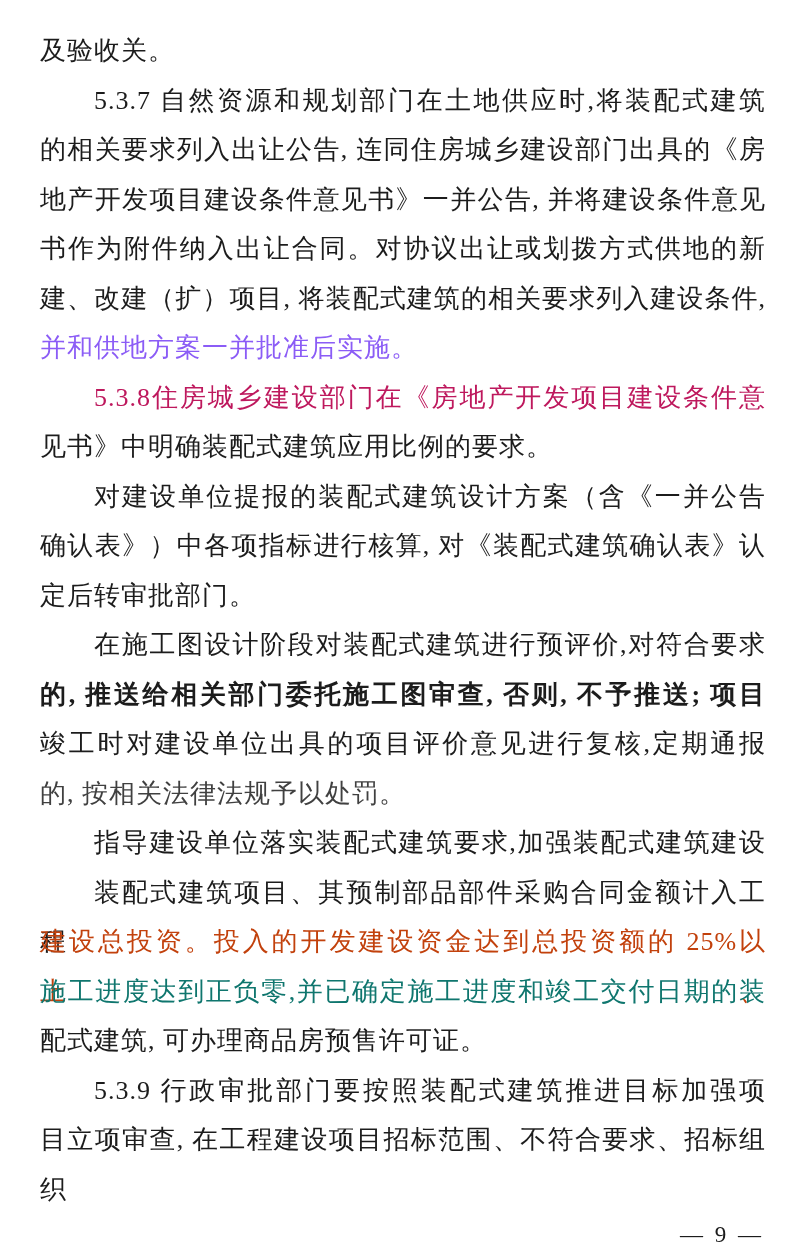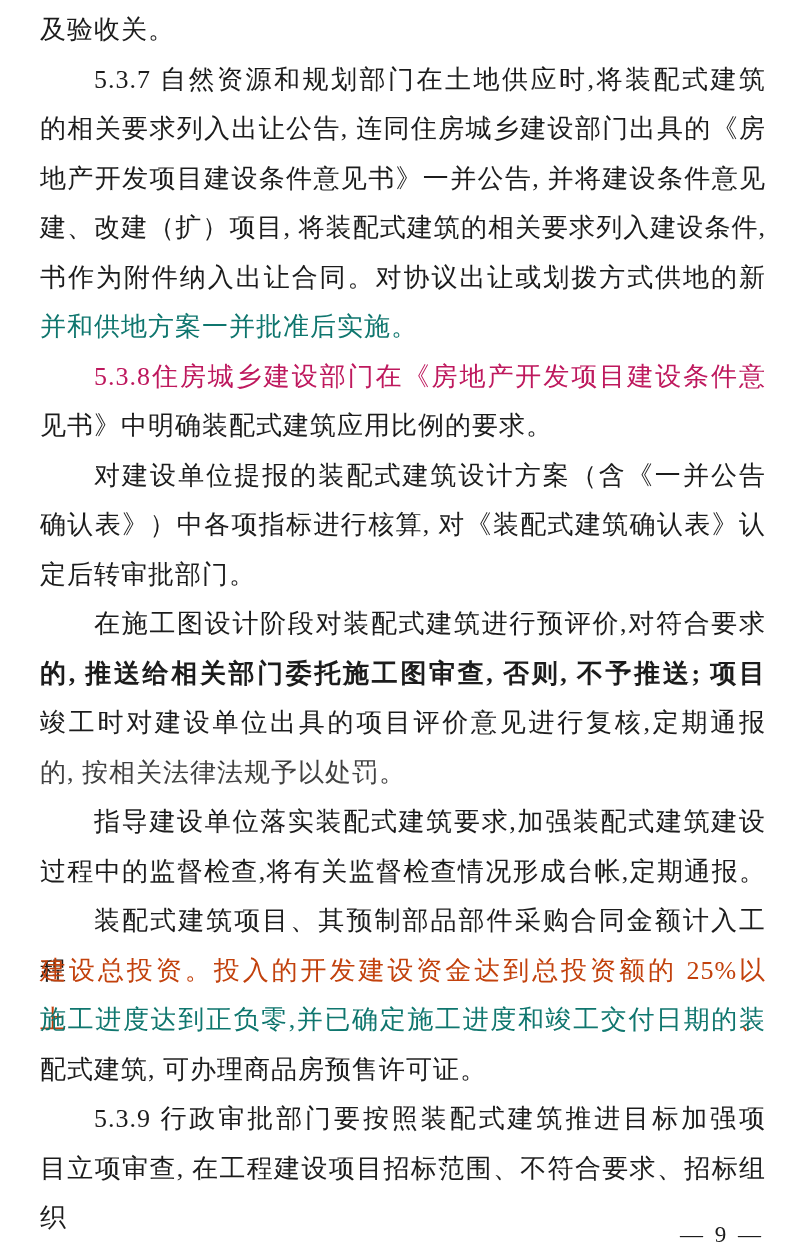--- a/index.html
+++ b/index.html
@@ -15,21 +15,21 @@
     font-family: "Liberation Serif", "DejaVu Serif", serif;
   }
   .page {
     position: absolute;
     inset: 0;
     background: #ffffff;
   }
   .text-area {
     position: absolute;
     left: 40px;
-    top: 5px;
+    top: 26px;
     width: 726px;
   }
   .line {
     height: 49.5px;
     line-height: 49.5px;
     font-size: 26px;
     letter-spacing: 1px;
     color: #1c1c1c;
     white-space: normal;
     overflow: visible;
@@ -54,34 +54,33 @@
 </style>
 </head>
 <body style="background: rgb(255, 255, 255);">
 
 <div class="page">
   <div class="text-area">
       <div class="line" style="color: rgb(28, 28, 28);">及验收关。</div>
       <div class="line indent fill" style="color: rgb(28, 28, 28);">5.3.7 自然资源和规划部门在土地供应时,将装配式建筑</div>
       <div class="line fill" style="color: rgb(28, 28, 28);">的相关要求列入出让公告, 连同住房城乡建设部门出具的《房</div>
       <div class="line fill" style="color: rgb(28, 28, 28);">地产开发项目建设条件意见书》一并公告, 并将建设条件意见</div>
+      <div class="line fill" style="color: rgb(28, 28, 28);">书作为附件纳入出让合同。对协议出让或划拨方式供地的新</div>
       <div class="line fill" style="color: rgb(28, 28, 28);">建、改建（扩）项目, 将装配式建筑的相关要求列入建设条件,</div>
-      <div class="line fill" style="color: rgb(28, 28, 28);">书作为附件纳入出让合同。对协议出让或划拨方式供地的新</div>
-      <div class="line" style="color: #0f766e;">并和供地方案一并批准后实施。</div>
+      <div class="line" style="color: #8b5cf6;">并和供地方案一并批准后实施。</div>
       <div class="line indent fill" style="color: #be185d;">5.3.8住房城乡建设部门在《房地产开发项目建设条件意</div>
       <div class="line" style="color: rgb(28, 28, 28);">见书》中明确装配式建筑应用比例的要求。</div>
       <div class="line indent fill" style="color: rgb(28, 28, 28);">对建设单位提报的装配式建筑设计方案（含《一并公告</div>
       <div class="line fill" style="color: rgb(28, 28, 28);">确认表》）中各项指标进行核算, 对《装配式建筑确认表》认</div>
       <div class="line" style="color: rgb(28, 28, 28);">定后转审批部门。</div>
       <div class="line indent fill" style="color: rgb(28, 28, 28);">在施工图设计阶段对装配式建筑进行预评价,对符合要求</div>
       <div class="line fill" style="color: rgb(28, 28, 28); font-weight: bold;">的, 推送给相关部门委托施工图审查, 否则, 不予推送; 项目</div>
       <div class="line fill" style="color: rgb(28, 28, 28);">竣工时对建设单位出具的项目评价意见进行复核,定期通报</div>
       <div class="line" style="color: #404040;">的, 按相关法律法规予以处罚。</div>
       <div class="line indent fill" style="color: rgb(28, 28, 28);">指导建设单位落实装配式建筑要求,加强装配式建筑建设</div>
-      <div class="line fill" style="color: rgb(28, 28, 28);">过程中的监督检查,将有关监督检查情况形成台帐,定期通报。</div>
       <div class="line indent fill" style="color: rgb(28, 28, 28);">装配式建筑项目、其预制部品部件采购合同金额计入工程</div>
       <div class="line fill" style="color: #c2410c;">建设总投资。投入的开发建设资金达到总投资额的 25%以上、</div>
       <div class="line fill" style="color: #0f766e;">施工进度达到正负零,并已确定施工进度和竣工交付日期的装</div>
       <div class="line" style="color: rgb(28, 28, 28);">配式建筑, 可办理商品房预售许可证。</div>
       <div class="line indent fill" style="color: rgb(28, 28, 28);">5.3.9 行政审批部门要按照装配式建筑推进目标加强项</div>
       <div class="line fill" style="color: rgb(28, 28, 28);">目立项审查, 在工程建设项目招标范围、不符合要求、招标组织</div>
     </div>
   <div class="footer" style="color: rgb(28, 28, 28);">— 9 —</div>
 </div>
 

